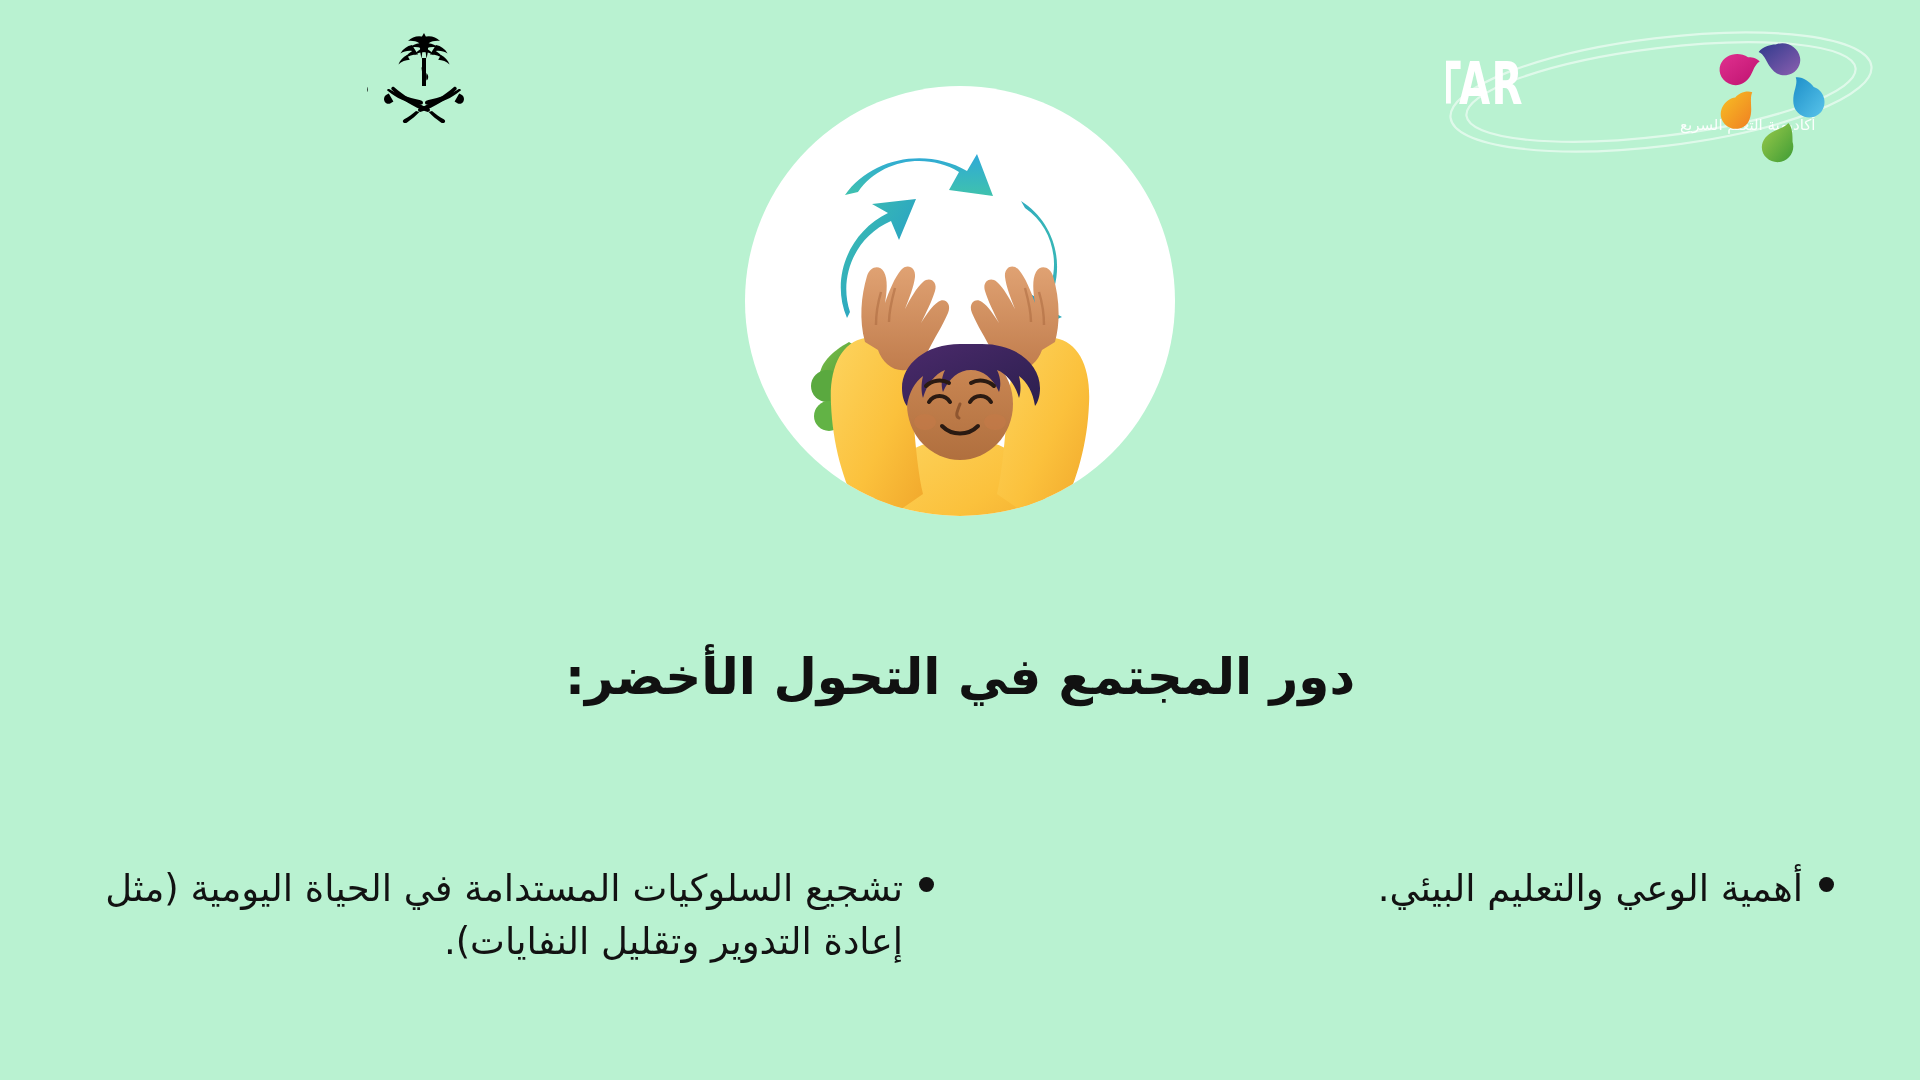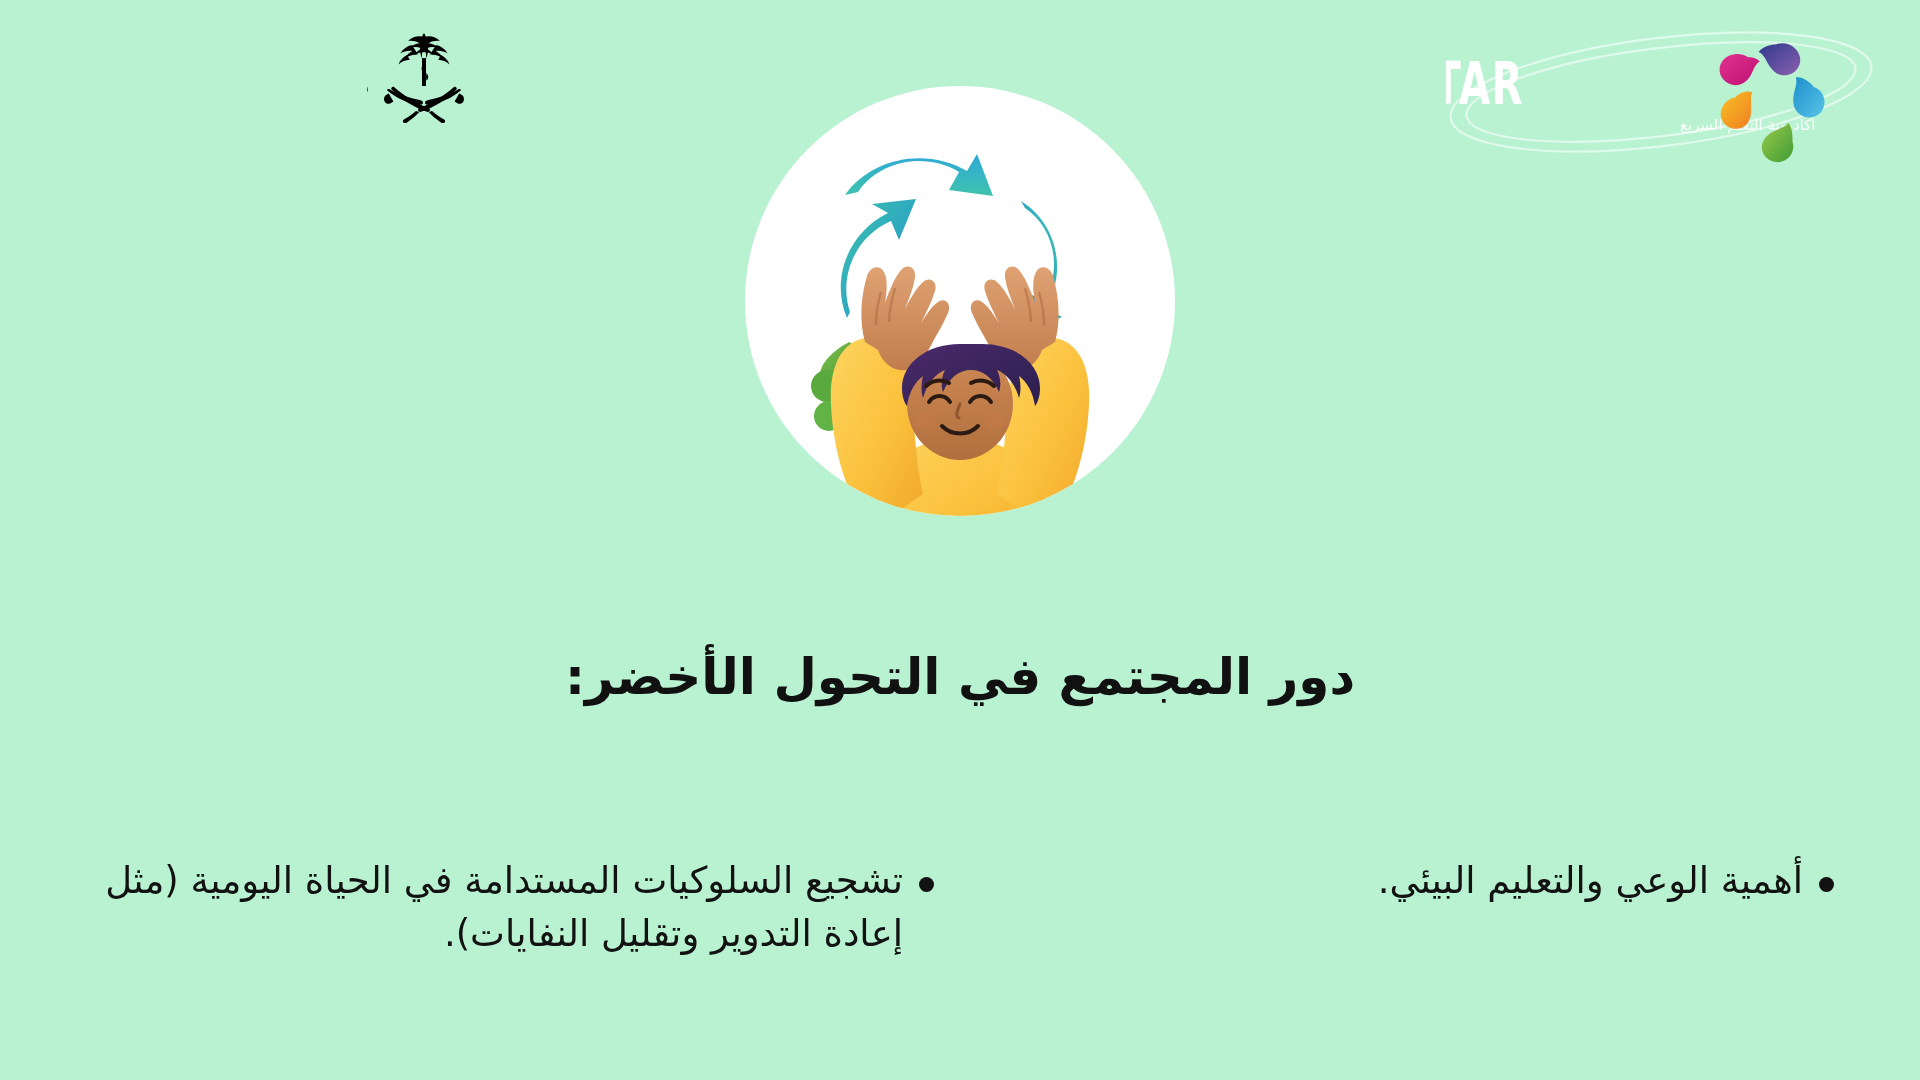--- a/index.html
+++ b/index.html
@@ -80,21 +80,21 @@
   }
   .bullet-col.col-right .bullet-item { justify-content:center; }
   .bullet-col.col-left  .bullet-item { justify-content:flex-start; }
   .bullet-dot {
     flex:none;
     width:15px; height:15px;
     border-radius:50%;
     background:#121212;
     margin-top:22px;
   }
-  .bullet-text { flex:1; }
+  .bullet-text { flex:1;margin-top:8px; }
 </style>
 </head>
 <body>
 
 <div class="slide">
 
   <div class="saudi-emblem">
     <svg class="crest" viewBox="0 0 84 104">
       <g fill="#000">
 

